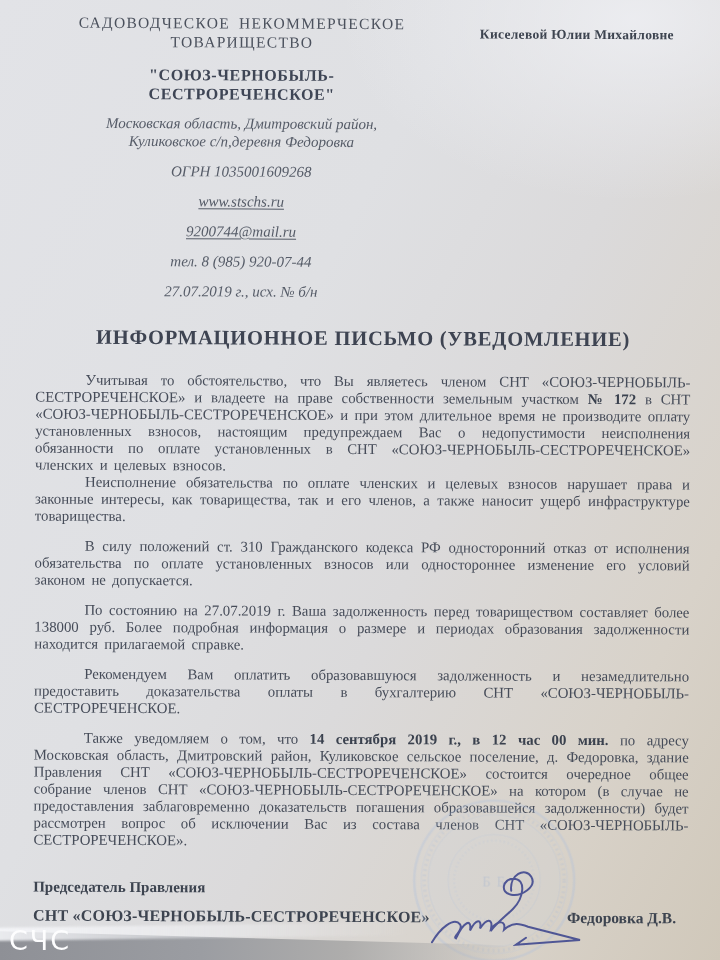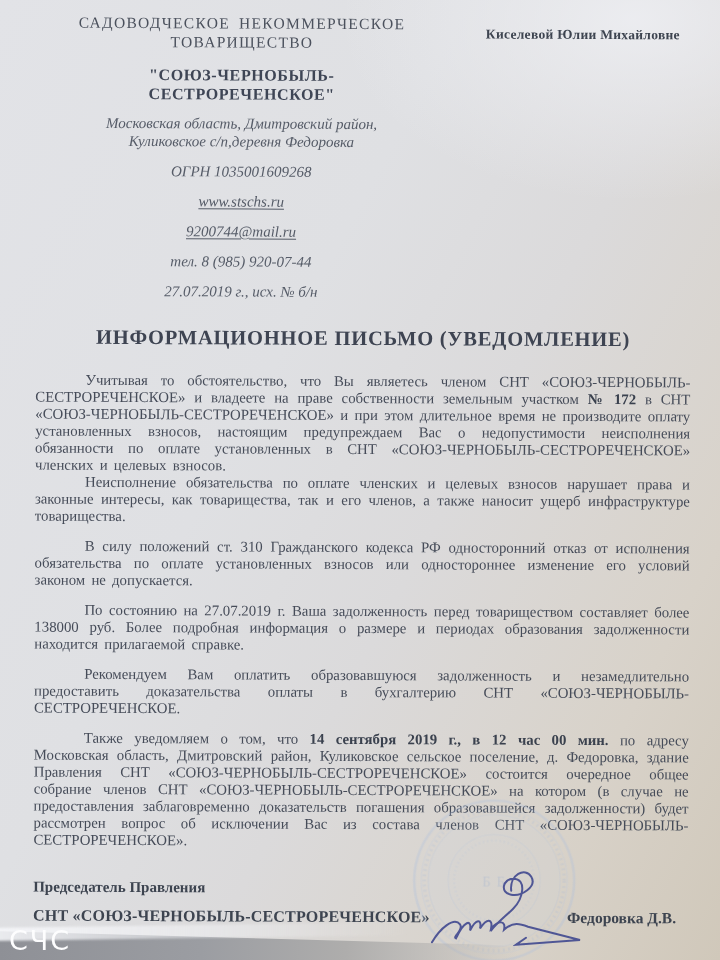--- a/index.html
+++ b/index.html
@@ -32,21 +32,21 @@
   }
   
   .letterhead{position:relative;}
   .org{width:410px;text-align:center;color:#4b515d;}
   .org-type{font-size:15.5px;line-height:19px;letter-spacing:1.3px;word-spacing:4px;}
   .org-name{margin-top:14px;font-weight:bold;font-size:16px;line-height:19px;letter-spacing:.6px;color:#3e4555;}
   .org-addr{margin-top:11px;font-style:italic;font-size:15px;line-height:18px;color:#565c68;}
   .org-line{margin-top:12px;font-style:italic;font-size:15px;line-height:18px;color:#565c68;}
   .u{text-decoration:underline;text-underline-offset:2px;}
   .recipient{
-    position:absolute;top:12px;right:12px;
+    position:absolute;top:12px;right:18px;
     font-weight:bold;font-size:13.5px;letter-spacing:.3px;color:#3d4450;
   }
   
   .title{
     margin-top:26px;text-align:center;font-weight:bold;
     font-size:20.5px;letter-spacing:.8px;color:#3e4452;
   }
   
   .body{margin-top:23px;}
   .body p{

